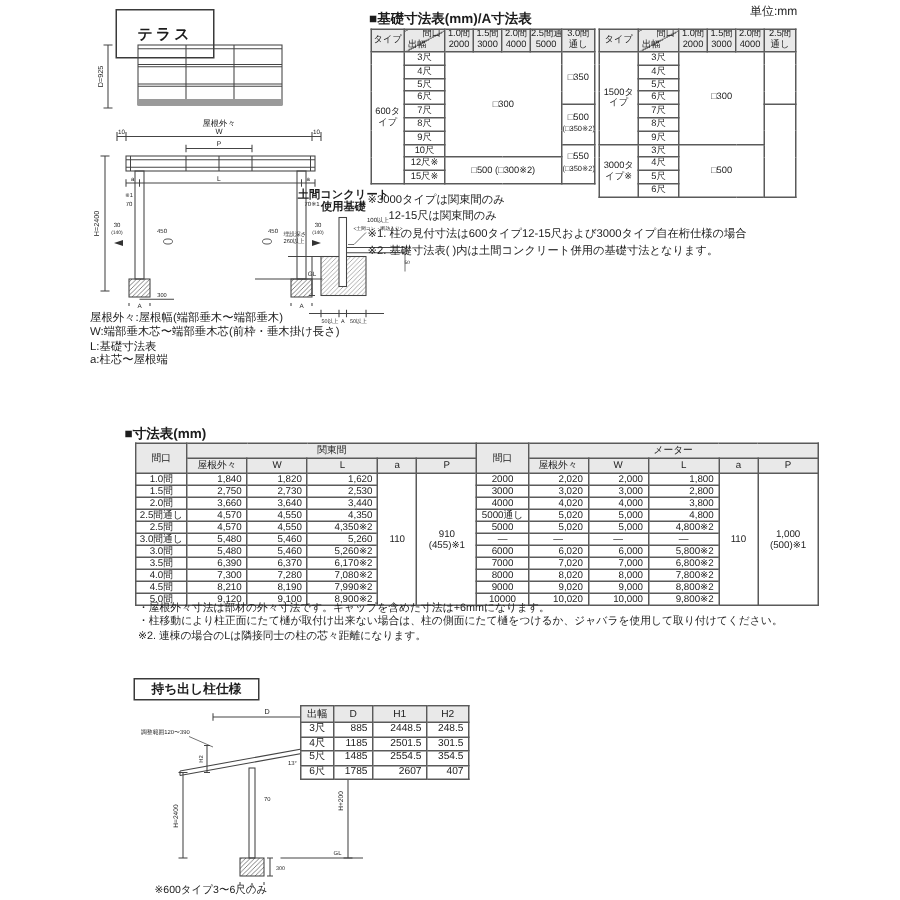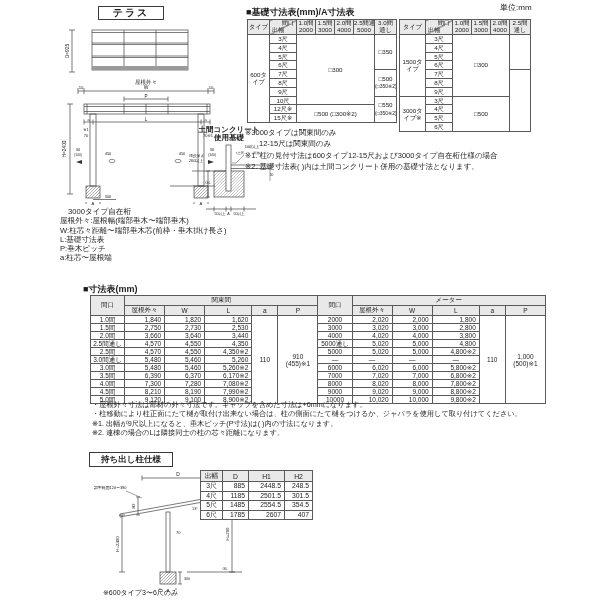--- a/index.html
+++ b/index.html
@@ -44,21 +44,21 @@
 .fnotes{font-size:7.2px;line-height:9.3px}
 .ind{padding-left:14px}
 .ind2{padding-left:8px}
 svg text{fill:#222;font-family:"Liberation Sans","DejaVu Sans",sans-serif}
 </style>
 </head>
 <body>
 
 <div class="abs" style="left:500px;top:2px;font-size:8px">単位:mm</div>
 
-<div class="abs boxtitle" style="left:98px;top:6px;width:66px;height:14px;font-size:10px">テラス</div>
+<div class="abs boxtitle" style="left:77px;top:6px;width:66px;height:33px;font-size:10px">テラス</div>
 
 <svg class="abs" style="left:62px;top:27px" width="130" height="50" viewBox="0 0 130 50">
   <g stroke="#444" stroke-width="0.7" fill="none">
     <line x1="10" y1="3" x2="10" y2="45"></line>
     <line x1="7" y1="3" x2="13" y2="3"></line>
       <line x1="7" y1="45" x2="13" y2="45"></line>
     <rect x="30" y="3" width="96" height="40"></rect>
     <line x1="62" y1="3" x2="62" y2="43"></line>
       <line x1="94" y1="3" x2="94" y2="43"></line>
     <line x1="30" y1="5.5" x2="126" y2="5.5"></line>
@@ -182,25 +182,23 @@
 </svg>
 
 <div class="abs notes rnotes" style="left:245px;top:127px;width:300px" id="rnotes">
     <div>※3000タイプは関東間のみ</div>
     <div class="ind">12-15尺は関東間のみ</div>
     <div>※1. 柱の見付寸法は600タイプ12-15尺および3000タイプ自在桁仕様の場合</div>
     <div>※2. 基礎寸法表( )内は土間コンクリート併用の基礎寸法となります。</div>
   </div>
 
 <div class="abs notes lannots" style="left:60px;top:207px;width:230px" id="lannots">
-    <div class="ind2">3000タイプ自在桁</div>
     <div>屋根外々:屋根幅(端部垂木〜端部垂木)</div>
-    <div>W:柱芯々距離〜端部垂木芯(前枠・垂木掛け長さ)</div>
+    <div>W:端部垂木芯〜端部垂木芯(前枠・垂木掛け長さ)</div>
     <div>L:基礎寸法表</div>
-    <div>P:垂木ピッチ</div>
     <div>a:柱芯〜屋根端</div>
   </div>
 
 <div class="abs h1" style="left:83px;top:283px">■寸法表(mm)</div>
 
 <table class="abs dtable" style="left:90px;top:295px;width:456px">
   <colgroup>
     <col style="width:34px">
       <col style="width:40px">
       <col style="width:40px">
@@ -348,21 +346,20 @@
         <td class="r">10,020</td>
         <td class="r">10,000</td>
         <td class="r">9,800※2</td>
       </tr>
     </tbody>
 </table>
 
 <div class="abs notes fnotes" style="left:92px;top:400px;width:470px" id="fnotes">
     <div>・屋根外々寸法は部材の外々寸法です。キャップを含めた寸法は+6mmになります。</div>
     <div>・柱移動により柱正面にたて樋が取付け出来ない場合は、柱の側面にたて樋をつけるか、ジャバラを使用して取り付けてください。</div>
-    <div>※1. 出幅が9尺以上になると、垂木ピッチ(P寸法)は( )内の寸法になります。</div>
     <div>※2. 連棟の場合のLは隣接同士の柱の芯々距離になります。</div>
   </div>
 
 <div class="abs boxtitle" style="left:89px;top:452px;width:84px;height:15px;font-size:8.5px;letter-spacing:0">持ち出し柱仕様</div>
 
 <svg class="abs" style="left:92px;top:470px" width="155" height="122" viewBox="0 0 155 122">
   <defs>
       <pattern id="hMo" width="3" height="3" patternUnits="userSpaceOnUse">
     <path d="M0,3 L3,0" stroke="#555" stroke-width="0.5"></path>
       </pattern>

